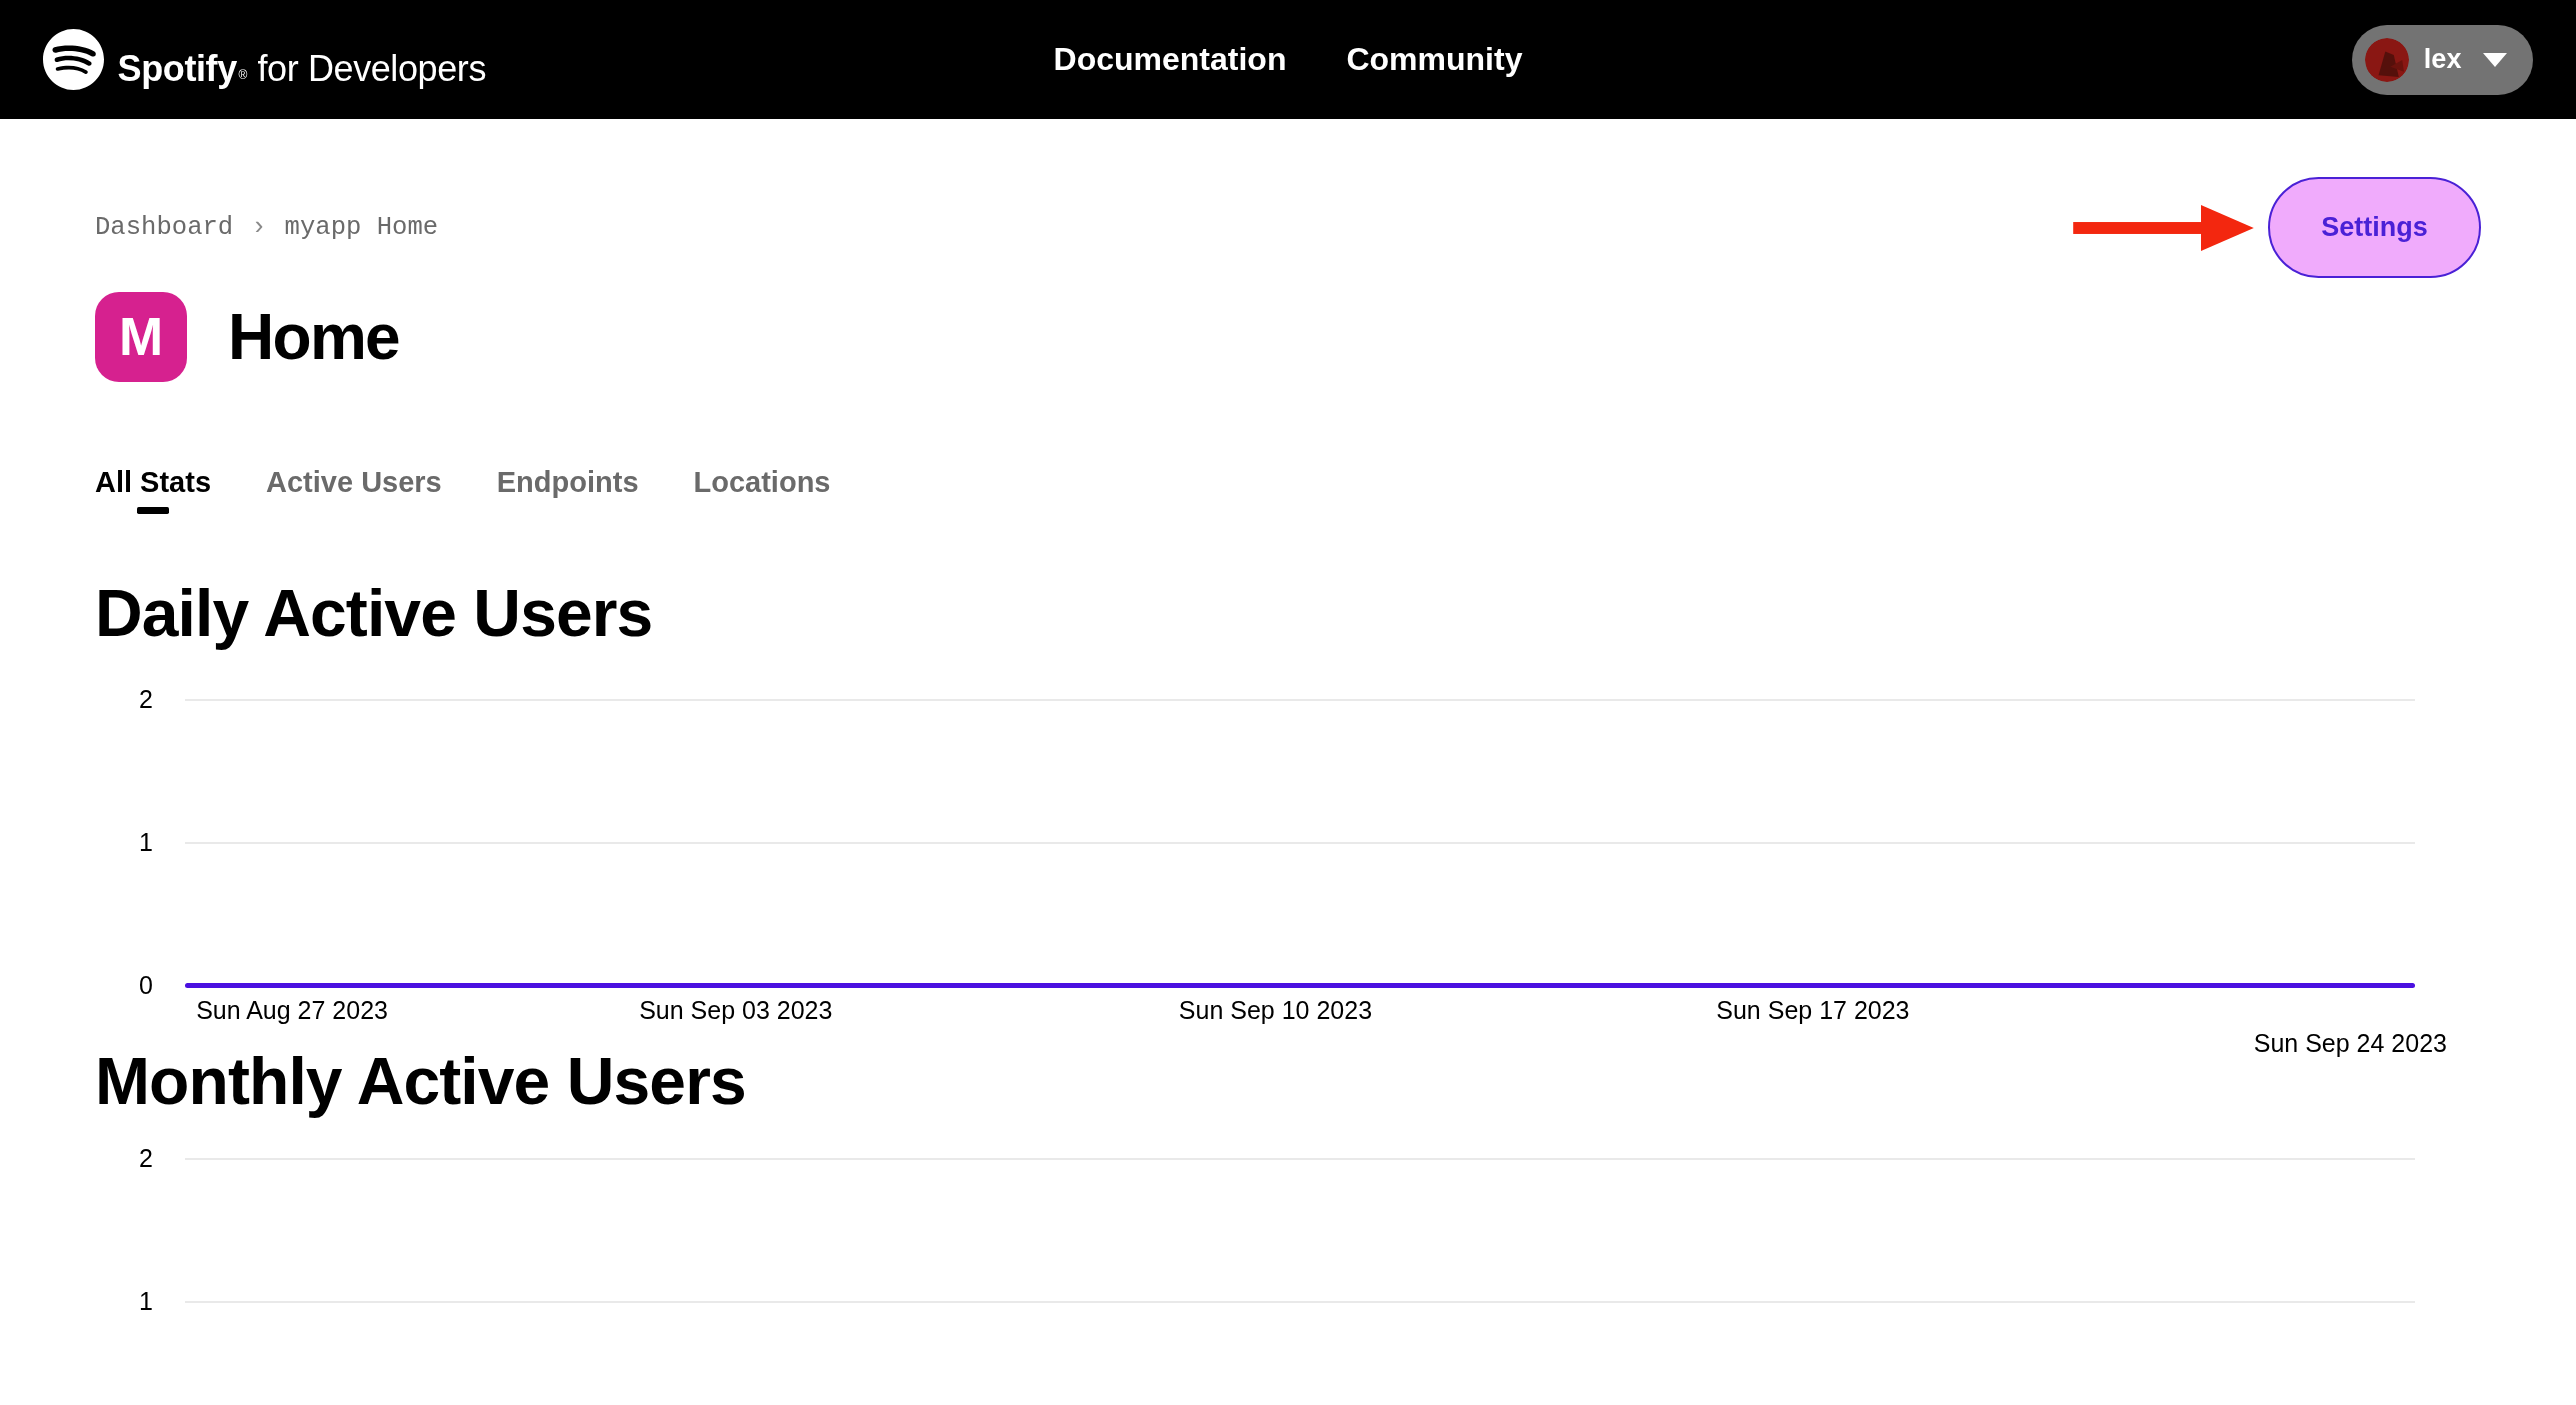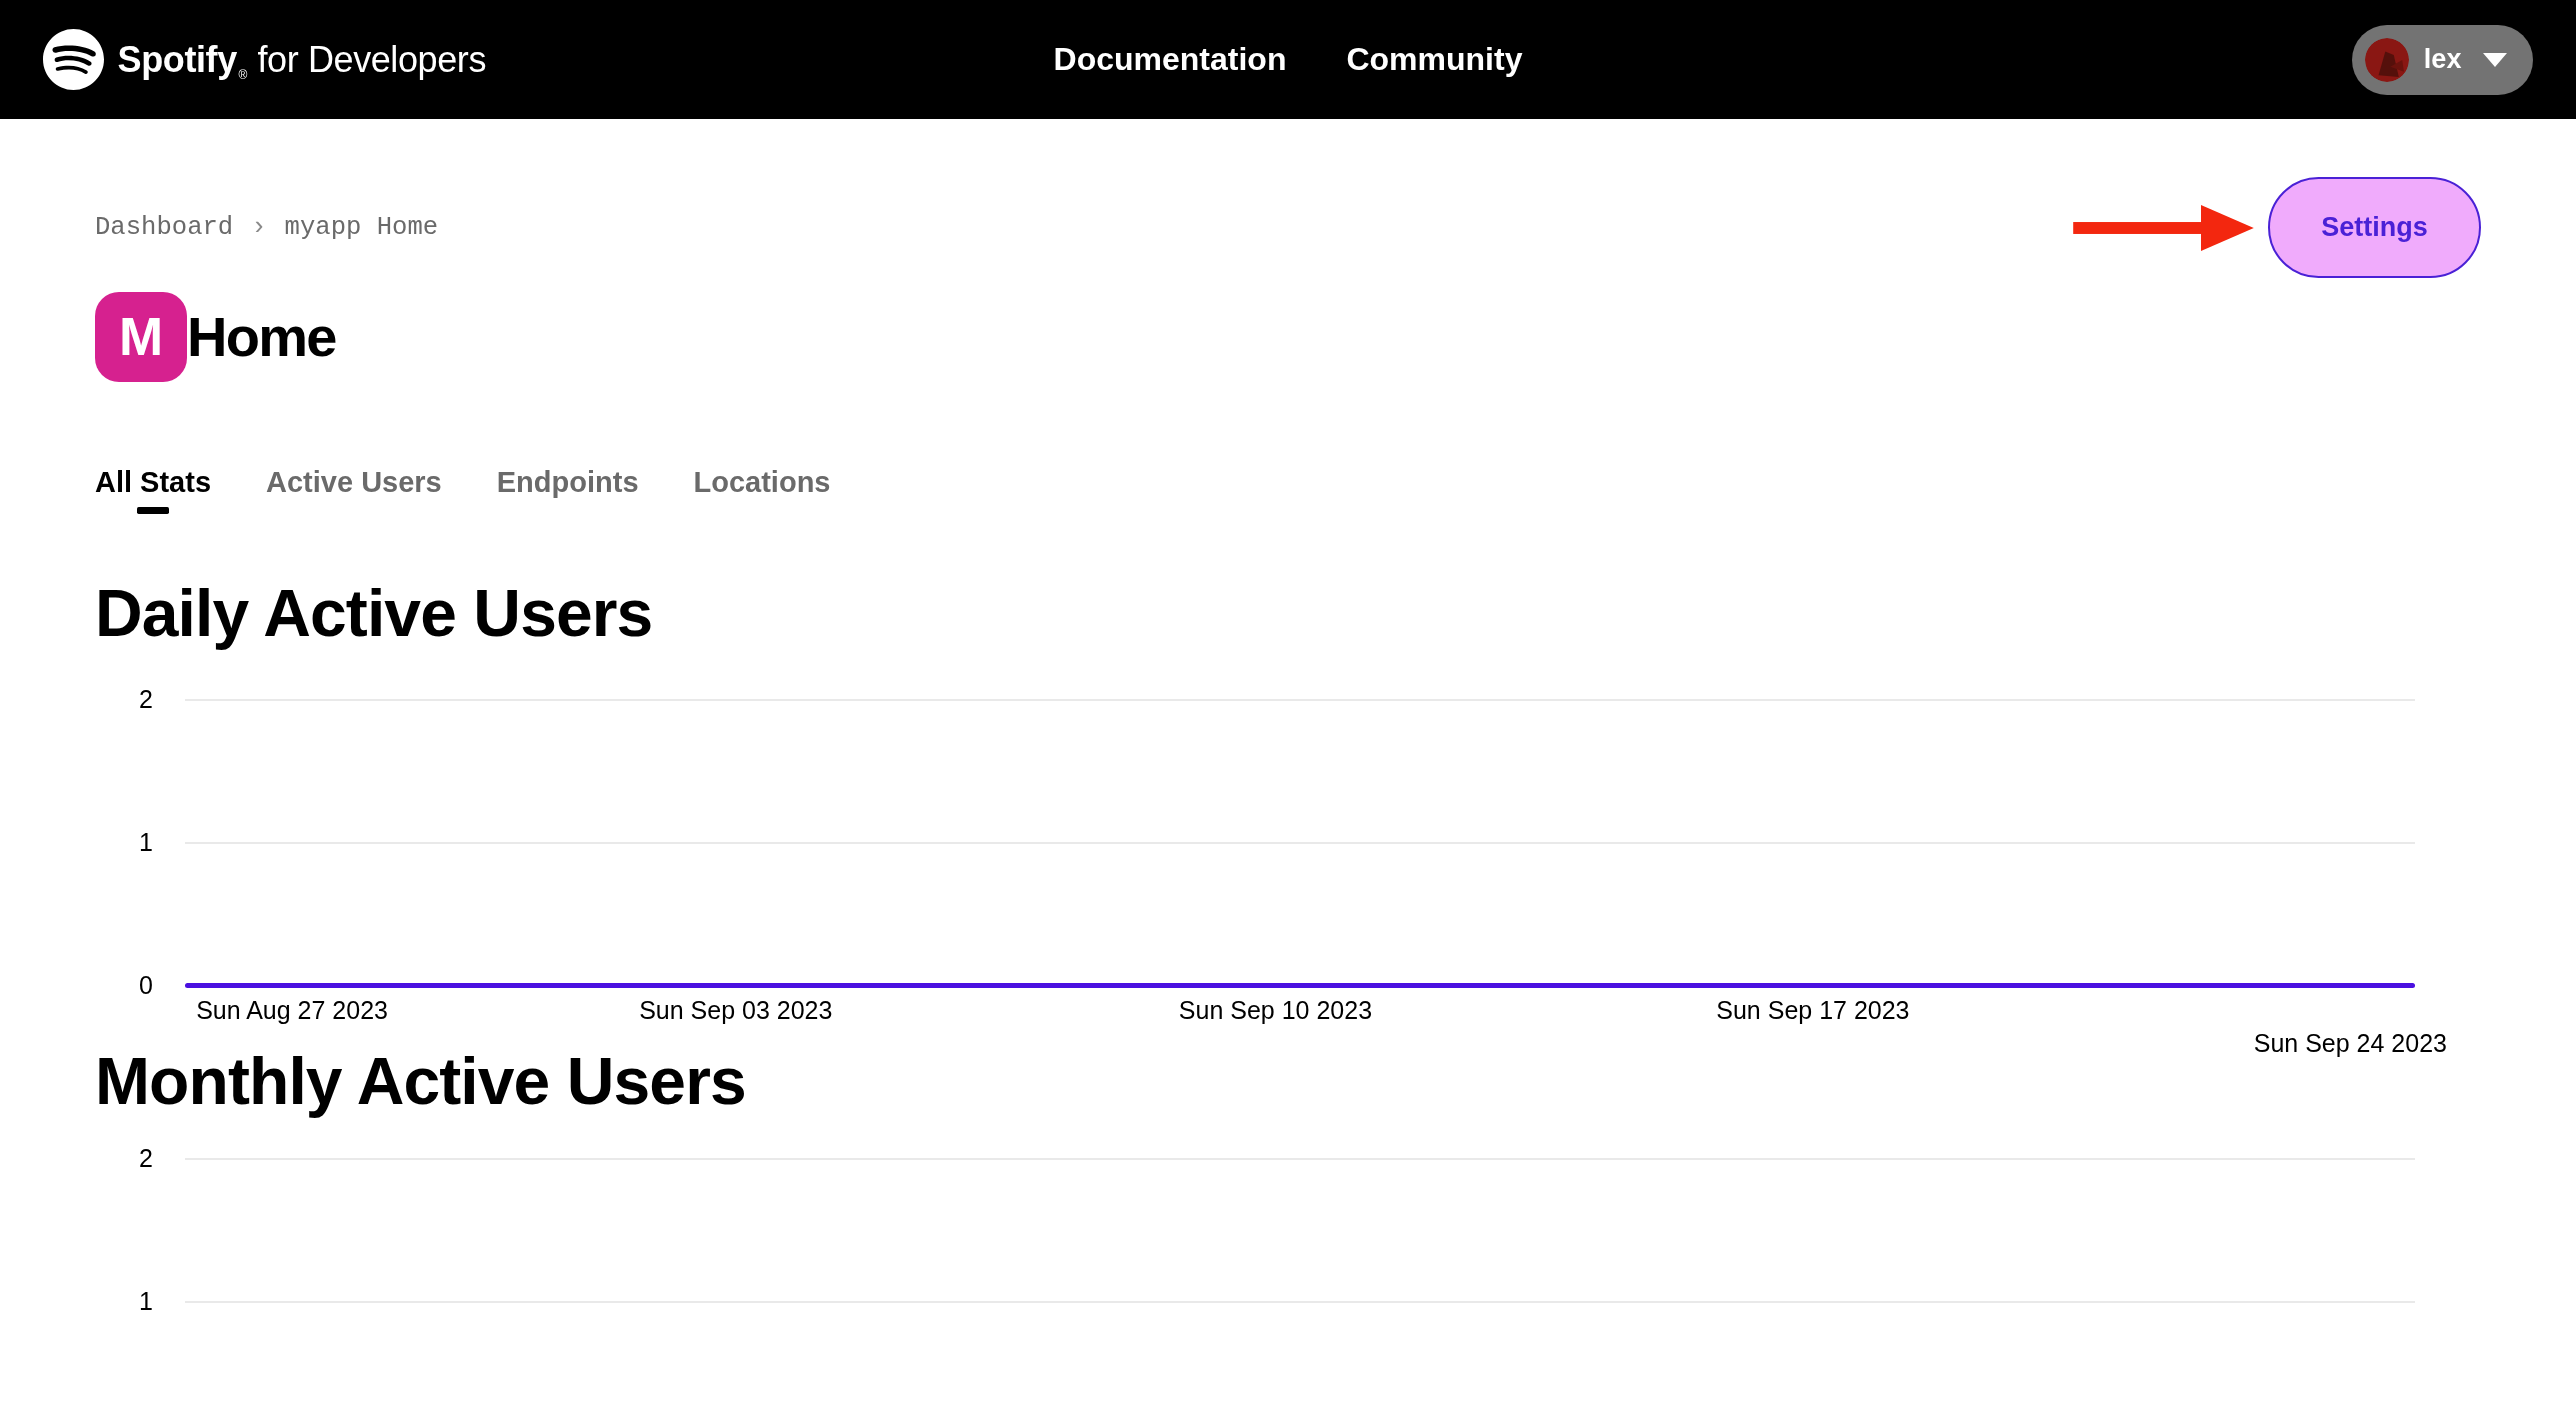--- a/index.html
+++ b/index.html
@@ -12,21 +12,21 @@
 
   
   .navbar {
     position: relative;
     height: 119px;
     background: #000000;
     display: flex;
     align-items: center;
     padding: 0 43px;
   }
-  .brand { display: flex; align-items: center; cursor: pointer; }
+  .brand { display: flex; align-items: flex-end; cursor: pointer; }
   .brand svg { width: 61px; height: 61px; display: block; }
   .brand-name {
     color: #fff; font-size: 36px; font-weight: 700;
     margin-left: 13.6px; letter-spacing: -0.4px;
   }
   .brand-reg {
     color: #fff; font-size: 12px; align-self: flex-end;
     margin: 0 0 8.5px 1.7px;
   }
   .brand-suffix {
@@ -71,21 +71,21 @@
     cursor: pointer;
   }
 
   
   .title-row { margin: 13.6px 95px 0; display: flex; align-items: center; }
   .app-icon {
     width: 92px; height: 90px; border-radius: 24px; background: #d6218f;
     display: flex; align-items: center; justify-content: center;
   }
   .app-icon span { color: #fff; font-size: 53px; font-weight: 700; }
-  .page-title { font-size: 56px; font-weight: 800; letter-spacing: -1.7px; }
+  .page-title { font-size: 64px; font-weight: 800; letter-spacing: -1.7px; margin-left: 41px; }
 
   
   .tabs { margin: 83px 95px 0; display: flex; gap: 55px; }
   .tab { display: flex; flex-direction: column; cursor: pointer; }
   .tab .label { font-size: 29px; font-weight: 700; line-height: 34px; color: #6a6a6a; }
   .tab.active .label { color: #000; }
   .tab .dash { width: 32px; height: 6.8px; border-radius: 1.7px; margin: 8.5px auto 0; background: transparent; }
   .tab.active .dash { background: #000; }
 
   

